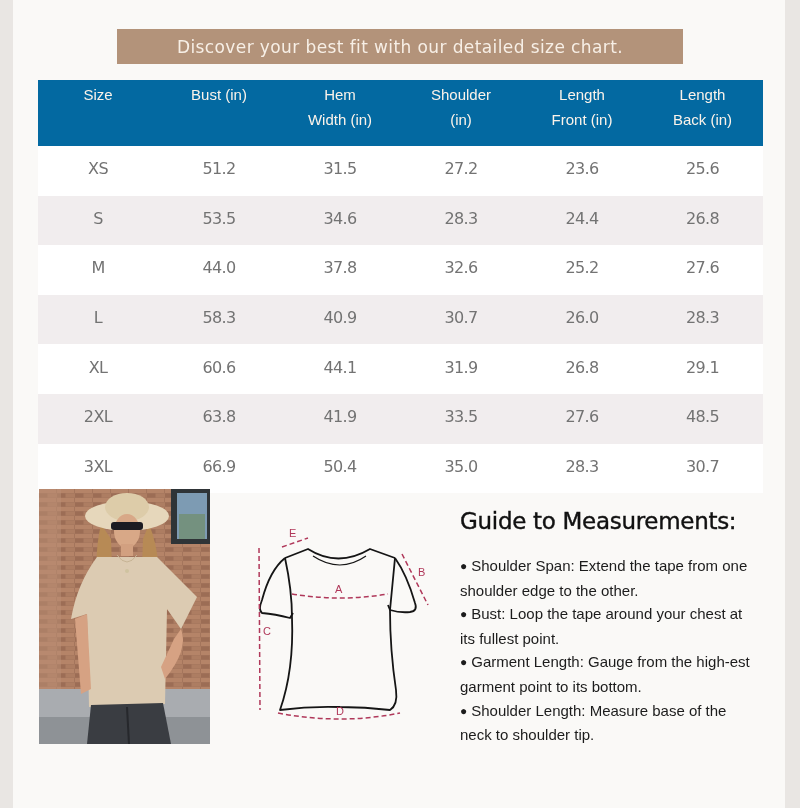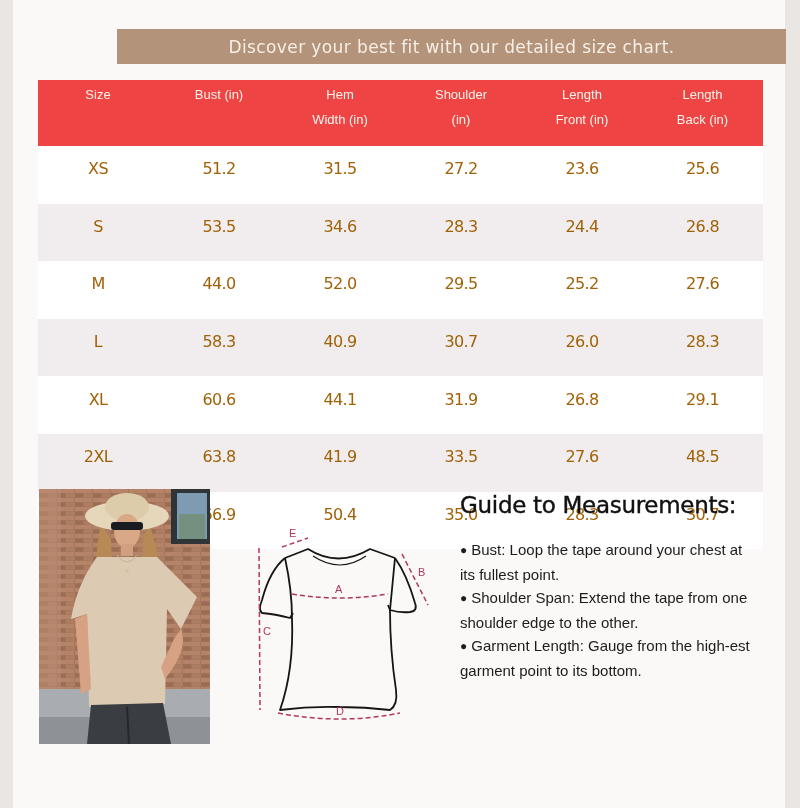--- a/index.html
+++ b/index.html
@@ -7,48 +7,48 @@
       width: 800px; height: 808px; overflow: hidden;
       background: #e9e6e3;
       font-family: "Liberation Sans", sans-serif;
       position: relative;
     }
     .page {
       position: absolute; left: 13px; top: 0; width: 772px; height: 808px;
       background: #faf9f7;
     }
     .banner {
-      position: absolute; left: 117px; top: 29px; width: 669px; height: 35px;
+      position: absolute; left: 117px; top: 29px; width: 566px; height: 35px;
       background: #b3937a;
       color: #f7efe6;
       font-family: "DejaVu Sans", sans-serif;
       font-size: 17px; letter-spacing: 0.4px;
       display: flex; align-items: center; justify-content: center;
     }
     .size-table {
       position: absolute; left: 38px; top: 80px; width: 725px;
       border-collapse: collapse;
       table-layout: fixed;
     }
     .size-table th {
-      background: #ef4444;
+      background: #0369a1;
       color: #fbf3ea;
       font-weight: normal;
-      font-size: 13px;
+      font-size: 15px;
       line-height: 25px;
       height: 64px;
       padding: 2px 0 0 0;
       vertical-align: top;
       text-align: center;
     }
     .size-table td {
       height: 45.6px;
-      padding: 0 0 12px 0;
+      padding: 0 0 4px 0;
       text-align: center;
-      color: #a16207;
+      color: #737373;
       font-size: 16px;
       font-family: "DejaVu Sans", sans-serif;
       letter-spacing: -0.6px;
       vertical-align: middle;
     }
     .size-table tr.odd td { background: #ffffff; }
     .size-table tr.even td { background: #f1edee; }
     .photo {
       position: absolute; left: 39px; top: 489px; width: 171px; height: 255px;
       overflow: hidden;
@@ -56,21 +56,21 @@
     .diagram {
       position: absolute; left: 250px; top: 510px; width: 190px; height: 220px;
     }
     .guide {
       position: absolute; left: 460px; top: 492px; width: 320px;
     }
     .guide-title {
       font-family: "DejaVu Sans", sans-serif;
       font-size: 23px; color: #111;
       letter-spacing: -0.3px;
-      margin: 0 0 20px 0; font-weight: normal;
+      margin: 16px 0 20px 0; font-weight: normal;
       -webkit-text-stroke: 0.4px #111;
     }
     .guide-list { list-style: none; margin: 0; padding: 0; }
     .guide-list li {
       font-size: 15px; line-height: 23.6px; color: #1c1c1c;
       width: 300px;
     }
     .bullet { font-size: 12px; margin-right: 4px; vertical-align: 1px; }
   </style>
 </head>
@@ -114,22 +114,22 @@
       <td>S</td>
       <td>53.5</td>
       <td>34.6</td>
       <td>28.3</td>
       <td>24.4</td>
       <td>26.8</td>
     </tr>
     <tr class="odd">
       <td>M</td>
       <td>44.0</td>
-      <td>52.0</td>
-      <td>29.5</td>
+      <td>37.8</td>
+      <td>32.6</td>
       <td>25.2</td>
       <td>27.6</td>
     </tr>
     <tr class="even">
       <td>L</td>
       <td>58.3</td>
       <td>40.9</td>
       <td>30.7</td>
       <td>26.0</td>
       <td>28.3</td>
@@ -224,17 +224,18 @@
       <text x="13" y="125">C</text>
       <text x="85" y="83">A</text>
       <text x="86" y="205">D</text>
     </g>
   </svg>
 </div>
 
 <div class="guide">
   <h2 class="guide-title">Guide to Measurements:</h2>
   <ul class="guide-list">
+    <li><span class="bullet">●</span><span>Shoulder Span: Extend the tape from one shoulder edge to the other.</span></li>
     <li><span class="bullet">●</span><span>Bust: Loop the tape around your chest at its fullest point.</span></li>
-    <li><span class="bullet">●</span><span>Shoulder Span: Extend the tape from one shoulder edge to the other.</span></li>
     <li><span class="bullet">●</span><span>Garment Length: Gauge from the high-est garment point to its bottom.</span></li>
+    <li><span class="bullet">●</span><span>Shoulder Length: Measure base of the neck to shoulder tip.</span></li>
   </ul>
 </div>
 
 </body></html>

